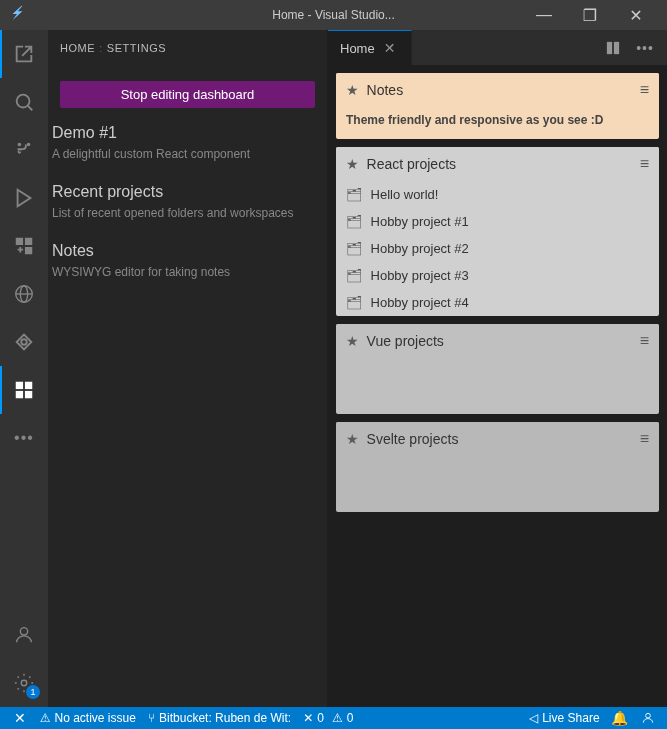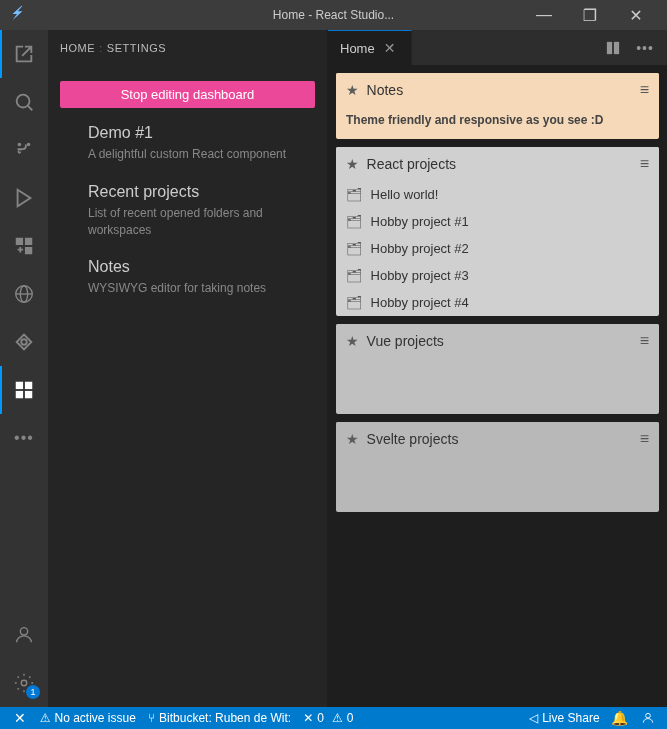--- a/index.html
+++ b/index.html
@@ -20,23 +20,23 @@
     .activity-bar { width: 48px; background: #333333; display: flex; flex-direction: column; align-items: center; padding: 0; flex-shrink: 0; }
     .activity-item { width: 48px; height: 48px; display: flex; align-items: center; justify-content: center; cursor: pointer; position: relative; color: #858585; font-size: 22px; }
     .activity-item.active { color: #ffffff; }
     .activity-item.active::before { content: ''; position: absolute; left: 0; top: 0; bottom: 0; width: 2px; background: #0098ff; }
     .badge { position: absolute; bottom: 8px; right: 8px; background: #0078d4; color: white; border-radius: 50%; width: 14px; height: 14px; font-size: 9px; display: flex; align-items: center; justify-content: center; }
 
     
     .sidebar { width: 280px; background: #252526; display: flex; flex-direction: column; flex-shrink: 0; border-right: 1px solid #1e1e1e; }
     .sidebar-header { height: 35px; display: flex; align-items: center; padding: 0 12px; font-size: 11px; color: #bbbbbb; text-transform: uppercase; letter-spacing: 0.05em; background: #252526; flex-shrink: 0; }
     .sidebar-content { flex: 1; overflow-y: auto; padding: 8px 0; }
-    .stop-editing-btn { margin: 8px 12px; padding: 6px 12px; background: #ec4899; color: white; border: none; border-radius: 2px; cursor: pointer; font-size: 13px; font-weight: 500; width: calc(100% - 24px); text-align: center; }
+    .stop-editing-btn { margin: 8px 12px; padding: 6px 12px; background: #701a75; color: white; border: none; border-radius: 2px; cursor: pointer; font-size: 13px; font-weight: 500; width: calc(100% - 24px); text-align: center; }
     .draggable-label { padding: 8px 12px 12px 12px; font-size: 12px; color: #999; }
-    .component-item { padding: 8px 12px; cursor: pointer; margin-left: 28px; }
+    .component-item { padding: 8px 4px; cursor: pointer; }
     .component-title { font-size: 16px; font-weight: 400; color: #cccccc; margin-bottom: 4px; }
     .component-desc { font-size: 12px; color: #888; line-height: 1.4; }
     .component-item + .component-item { margin-top: 4px; }
 
     
     .tab-bar { height: 35px; background: #2d2d2d; display: flex; align-items: stretch; flex-shrink: 0; }
     .tab { display: flex; align-items: center; padding: 0 12px; gap: 6px; font-size: 13px; color: #969696; cursor: pointer; border-right: 1px solid #252526; }
     .tab.active { background: #1e1e1e; color: #cccccc; border-top: 1px solid #0078d4; }
     .tab-close { font-size: 14px; color: #969696; cursor: pointer; width: 18px; height: 18px; display: flex; align-items: center; justify-content: center; border-radius: 2px; }
     .tab-actions { margin-left: auto; display: flex; align-items: center; gap: 4px; padding-right: 8px; }
@@ -85,21 +85,21 @@
   </style>
 </head>
 <body>
 
 <div class="title-bar">
   <span style="color:#75bfff; font-size:16px; margin-right:6px;">
     <svg width="18" height="18" viewBox="0 0 100 100" fill="none" xmlns="http://www.w3.org/2000/svg">
       <path d="M75 10L25 55H50L25 90L80 40H55L80 10H75Z" fill="#75bfff"></path>
     </svg>
   </span>
-  <span class="title-bar-title">Home - React Studio...</span>
+  <span class="title-bar-title">Home - Visual Studio...</span>
   <div class="title-bar-controls">
     <div class="title-bar-control">—</div>
     <div class="title-bar-control">❐</div>
     <div class="title-bar-control close">✕</div>
   </div>
 </div>
 
 <div class="main">
 
   <div class="activity-bar">

